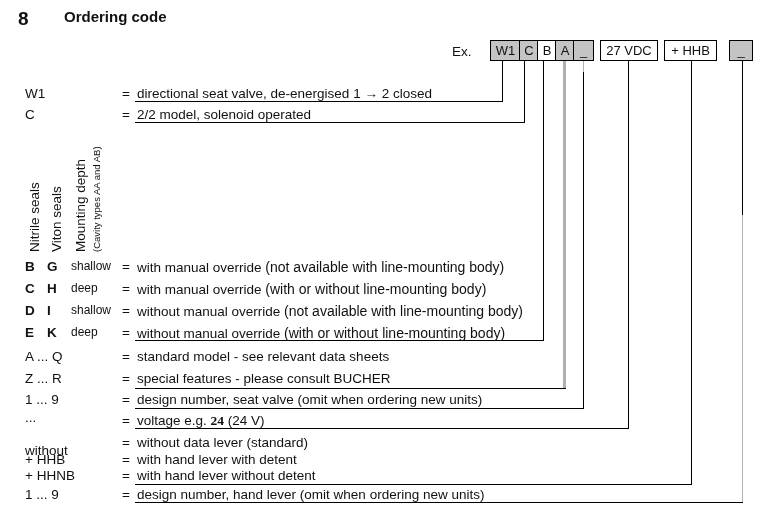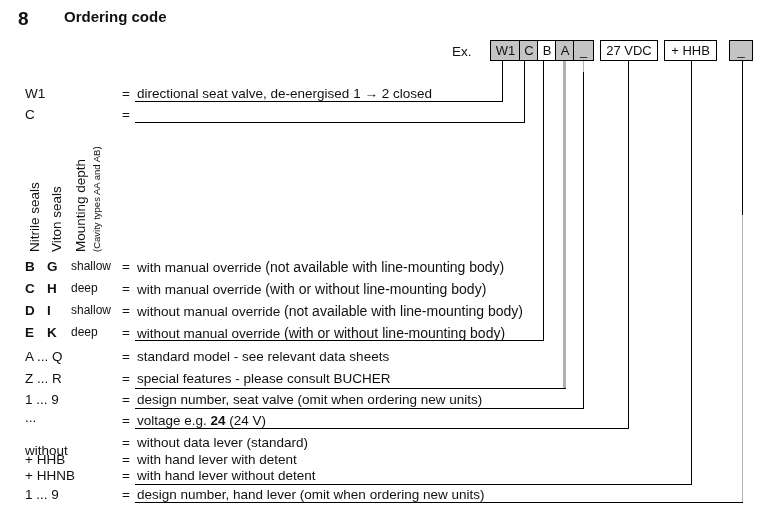--- a/index.html
+++ b/index.html
@@ -16,21 +16,21 @@
   }
   .box.gray{background:#c4c4c4;}
   .vline{position:absolute;width:1px;background:#000;}
   .vline.gray{background:#b0b0b0;width:3px;}
   .vline.gray2{background:#b0b0b0;}
   .hline{position:absolute;height:1px;background:#000;}
   .row-label{position:absolute;left:25px;font-size:13.5px;white-space:nowrap;}
   .row-eq{position:absolute;left:122px;font-size:13.5px;}
   .row-desc{position:absolute;left:137px;font-size:13.5px;white-space:nowrap;}
   .small{font-size:14px;}
-  .b{font-weight:bold;}
+  .b{font-weight:bold;font-family:Liberation Serif, serif;}
   .seal1{position:absolute;left:25px;font-size:13.5px;font-weight:bold;}
   .seal2{position:absolute;left:47px;font-size:13.5px;font-weight:bold;}
   .depth{position:absolute;left:71px;font-size:12px;}
   .vert{
     position:absolute;font-size:13.5px;white-space:nowrap;
     transform:rotate(-90deg);transform-origin:0 0;
   }
   .vert.tiny{font-size:9.5px;}
 </style>
 </head>
@@ -75,20 +75,21 @@
   <div class="vert" style="left:49px;top:252px;">Viton seals</div>
   <div class="vert" style="left:73px;top:252px;">Mounting depth</div>
   <div class="vert tiny" style="left:91px;top:252px;">(Cavity types AA and AB)</div>
 
   <span class="row-label" style="top:86px;">W1</span>
   <span class="row-eq" style="top:86px;">=</span>
   <span class="row-desc" style="top:86px;text-align:center;">directional seat valve, de-energised 1 → 2 closed</span>
 
   <span class="row-label" style="top:107px;">C</span>
   <span class="row-eq" style="top:107px;">=</span>
+  <span class="row-desc" style="top:107px;">2/2 model, solenoid operated</span>
 
   <span class="seal1" style="top:259px;">B</span>
   <span class="seal2" style="top:259px;">G</span>
   <span class="depth" style="top:259px;">shallow</span>
   <span class="row-eq" style="top:259px;">=</span>
   <span class="row-desc" style="top:259px;"><span>with manual override</span> <span class="small">(not available with line-mounting body)</span></span>
 
   <span class="seal1" style="top:281px;">C</span>
   <span class="seal2" style="top:281px;">H</span>
   <span class="depth" style="top:281px;">deep</span>

